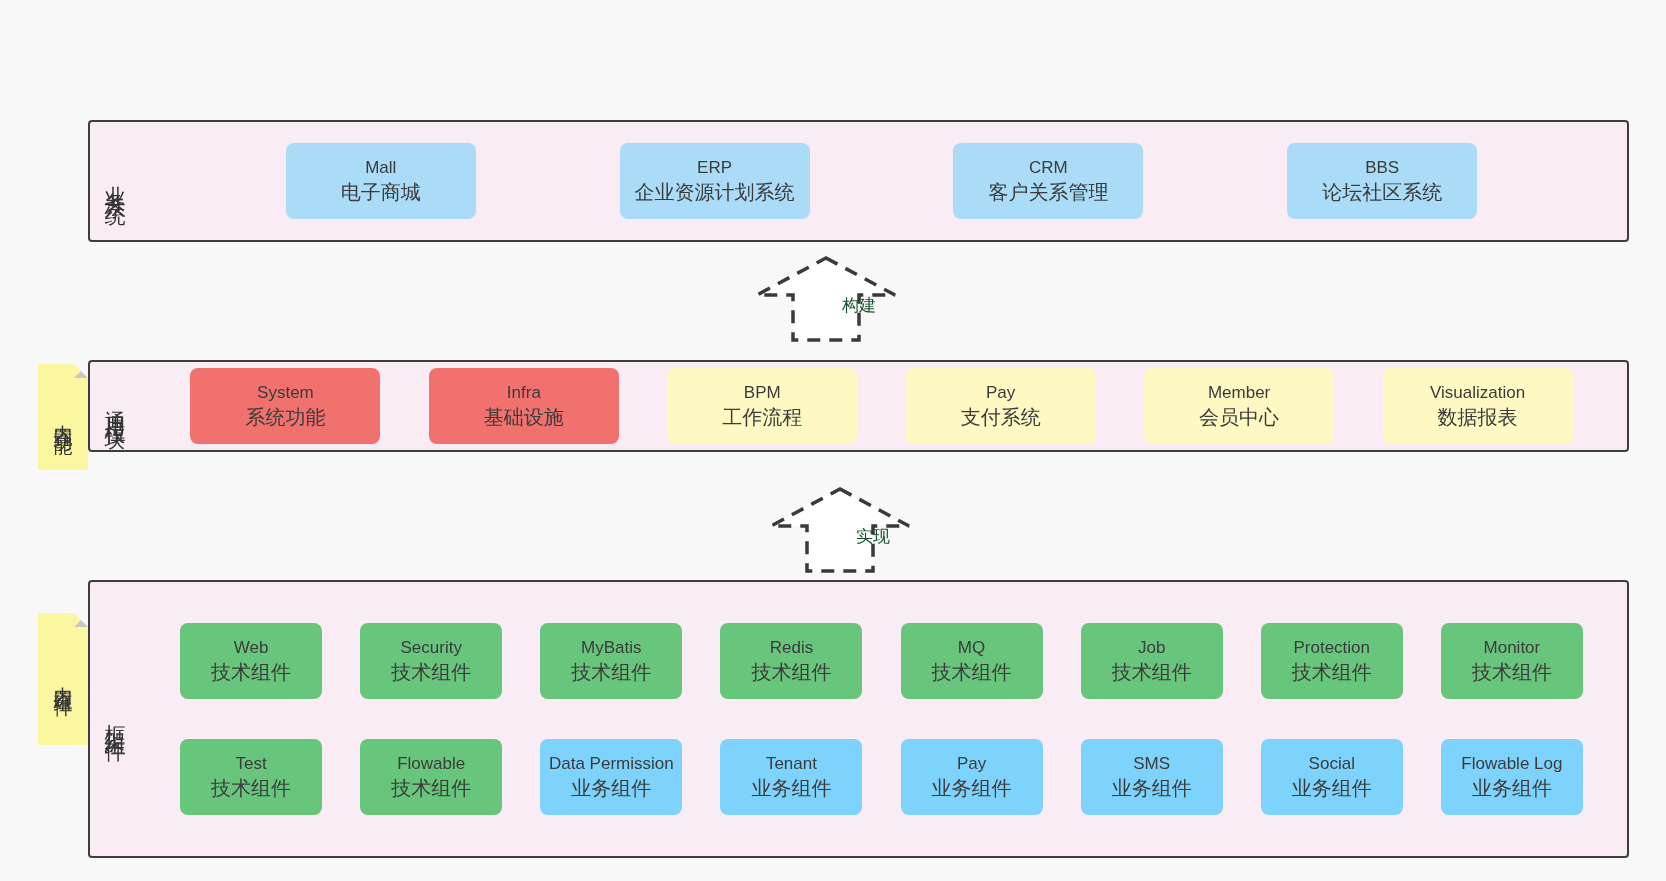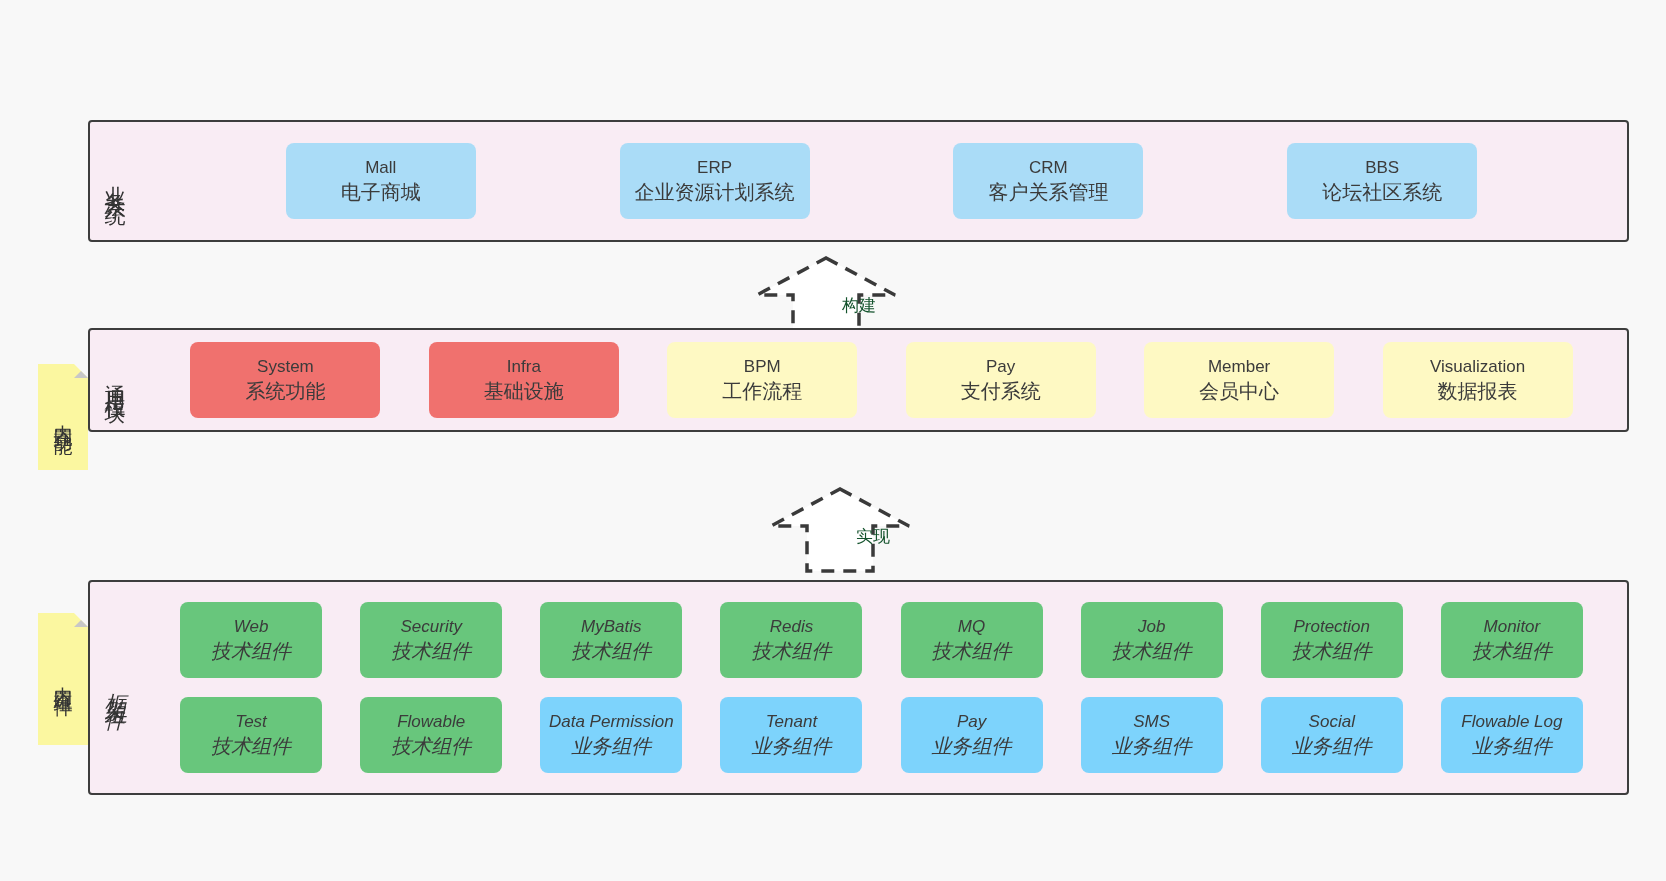--- a/index.html
+++ b/index.html
@@ -8,22 +8,22 @@
     background:#f8f8f8;
     font-family:"Liberation Sans","DejaVu Sans",sans-serif;
     color:#3b3b3b;overflow:hidden;
   }
   .band{
     position:absolute;left:88px;width:1541px;
     background:#f9ecf4;border:2px solid #3d3d3d;border-radius:4px;
     box-sizing:border-box;
   }
   .band-1{top:120px;height:122px;}
-  .band-2{top:328px;height:104px;}
-  .band-3{top:580px;height:215px;font-style:italic;}
+  .band-2{top:360px;height:92px;}
+  .band-3{top:580px;height:278px;}
   .vlabel{
     position:absolute;left:11px;top:50%;transform:translateY(-50%);
     writing-mode:vertical-rl;text-orientation:upright;
     font-size:21px;letter-spacing:6px;color:#333;white-space:nowrap;
   }
   .boxes{
     position:absolute;left:52px;right:6px;top:0;bottom:0;
     display:flex;align-items:center;justify-content:space-evenly;
   }
   .rows{

